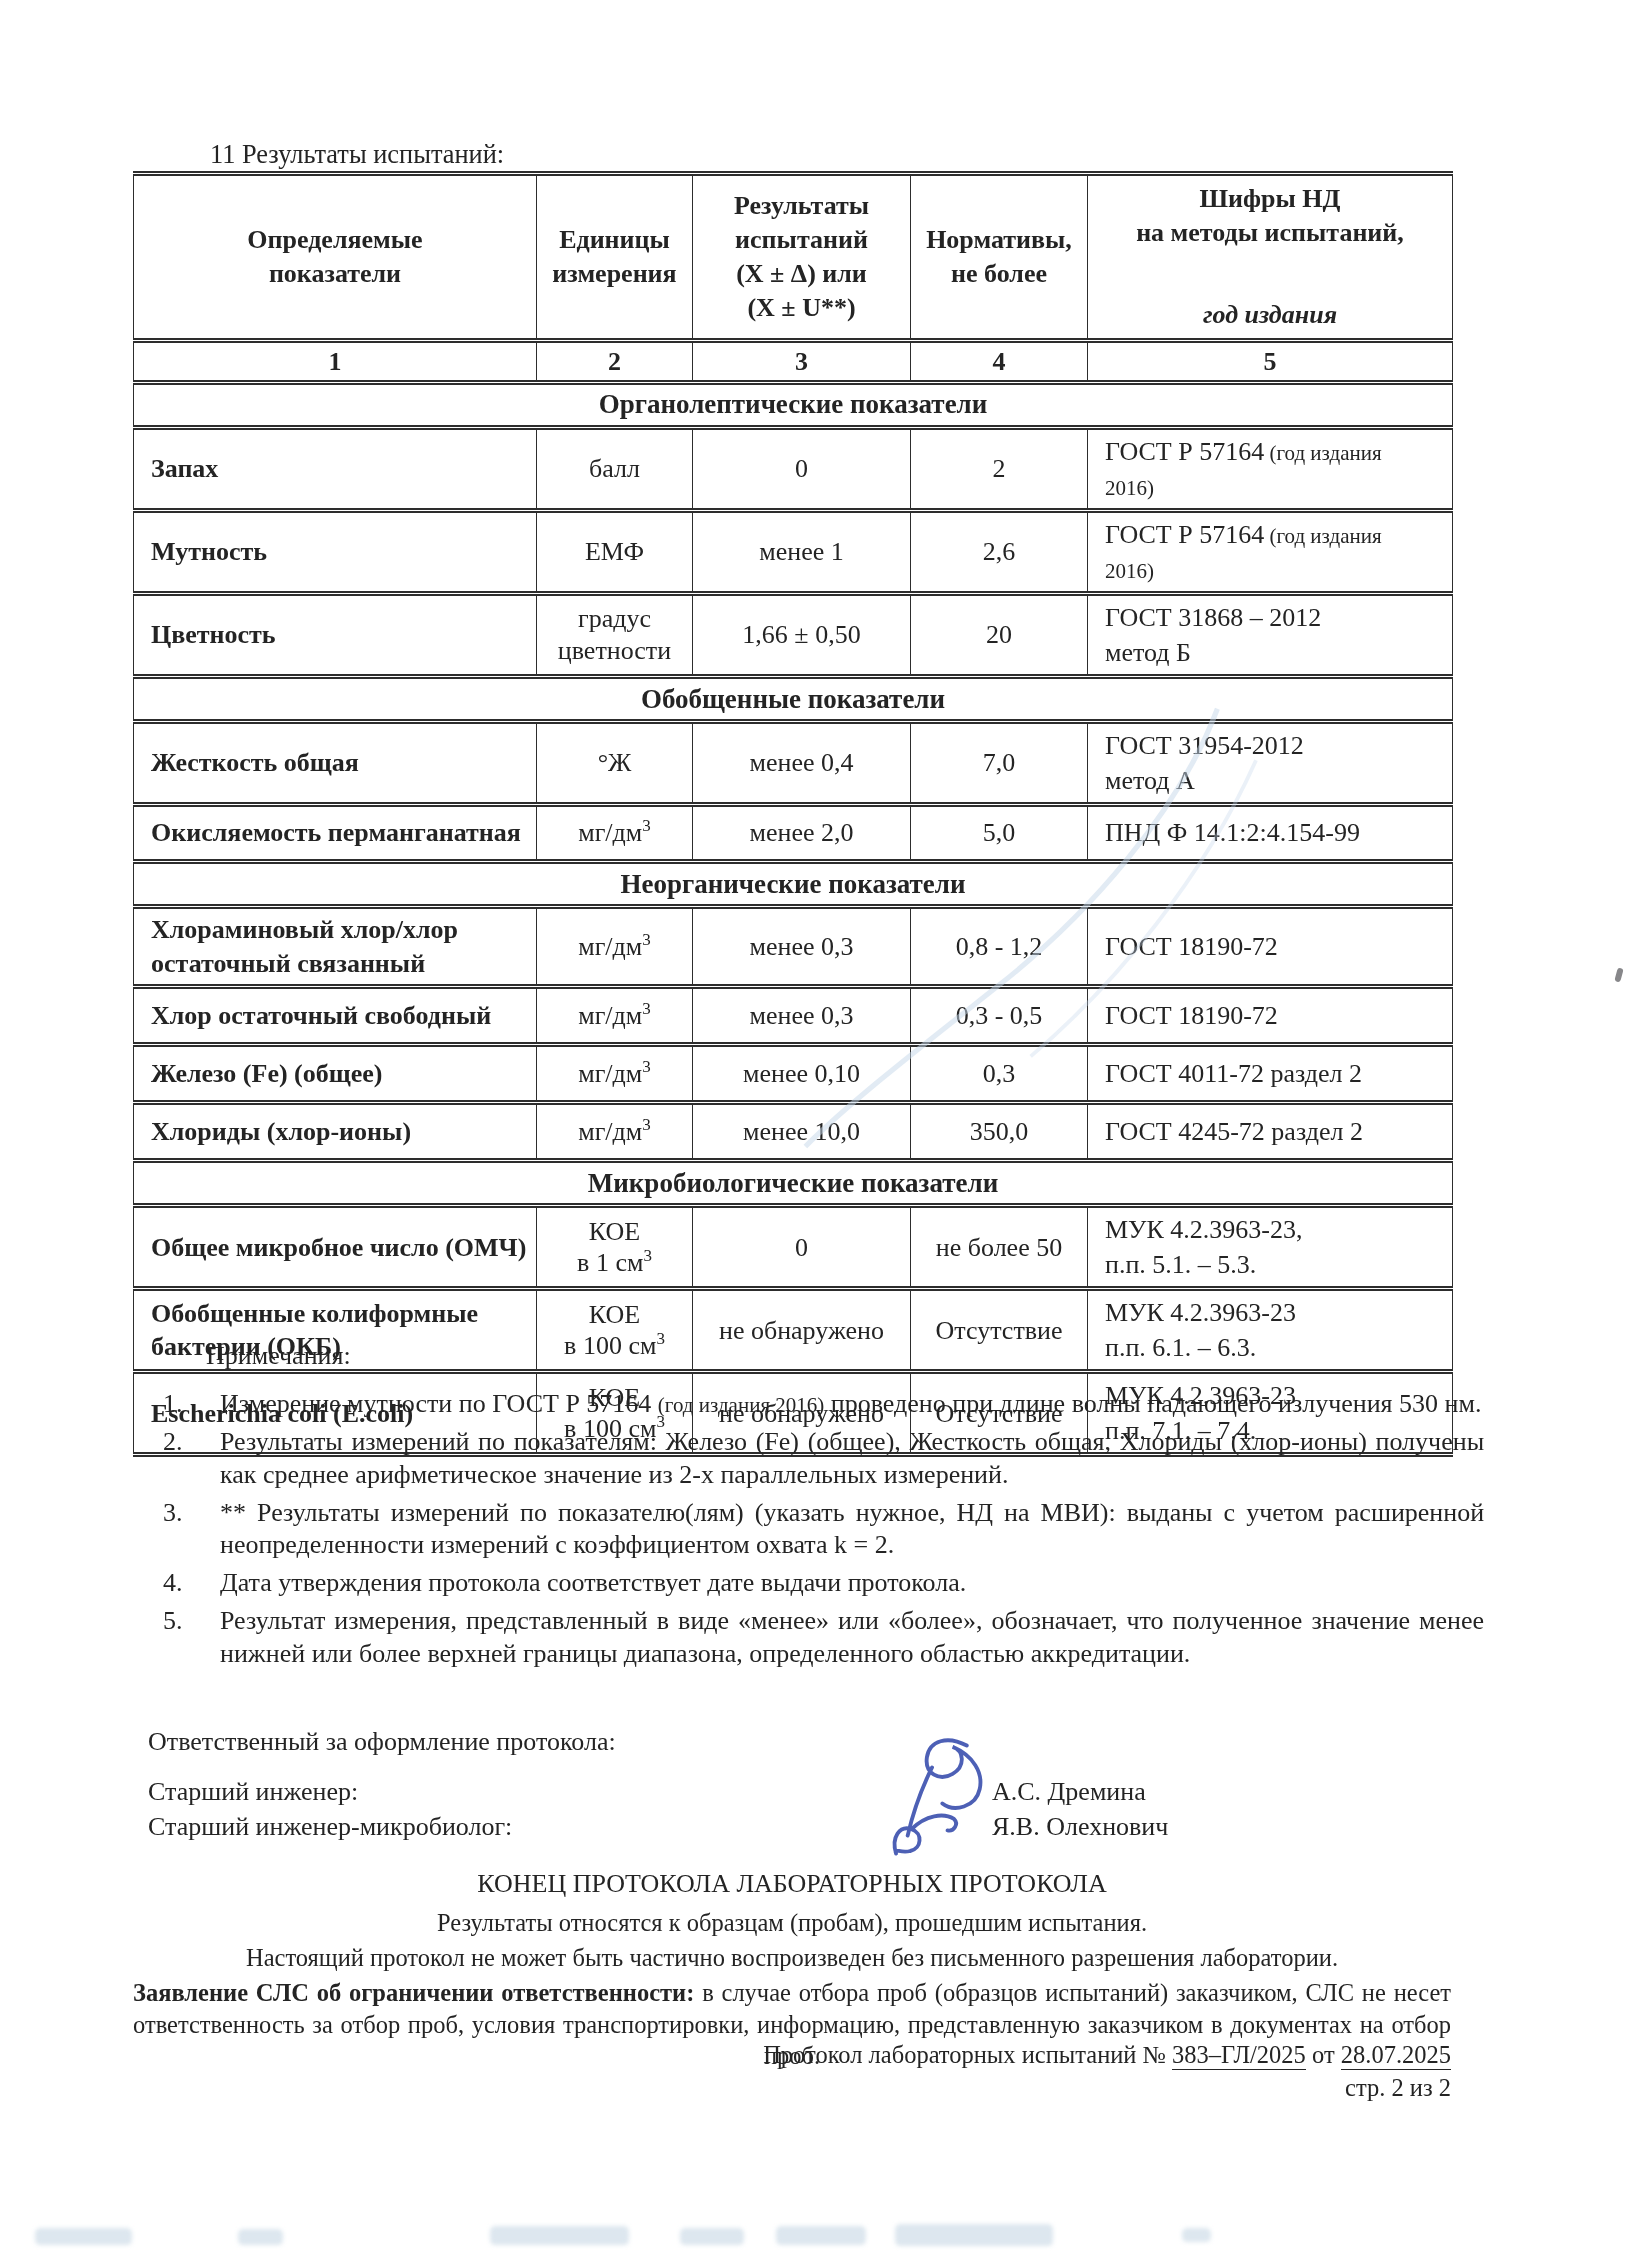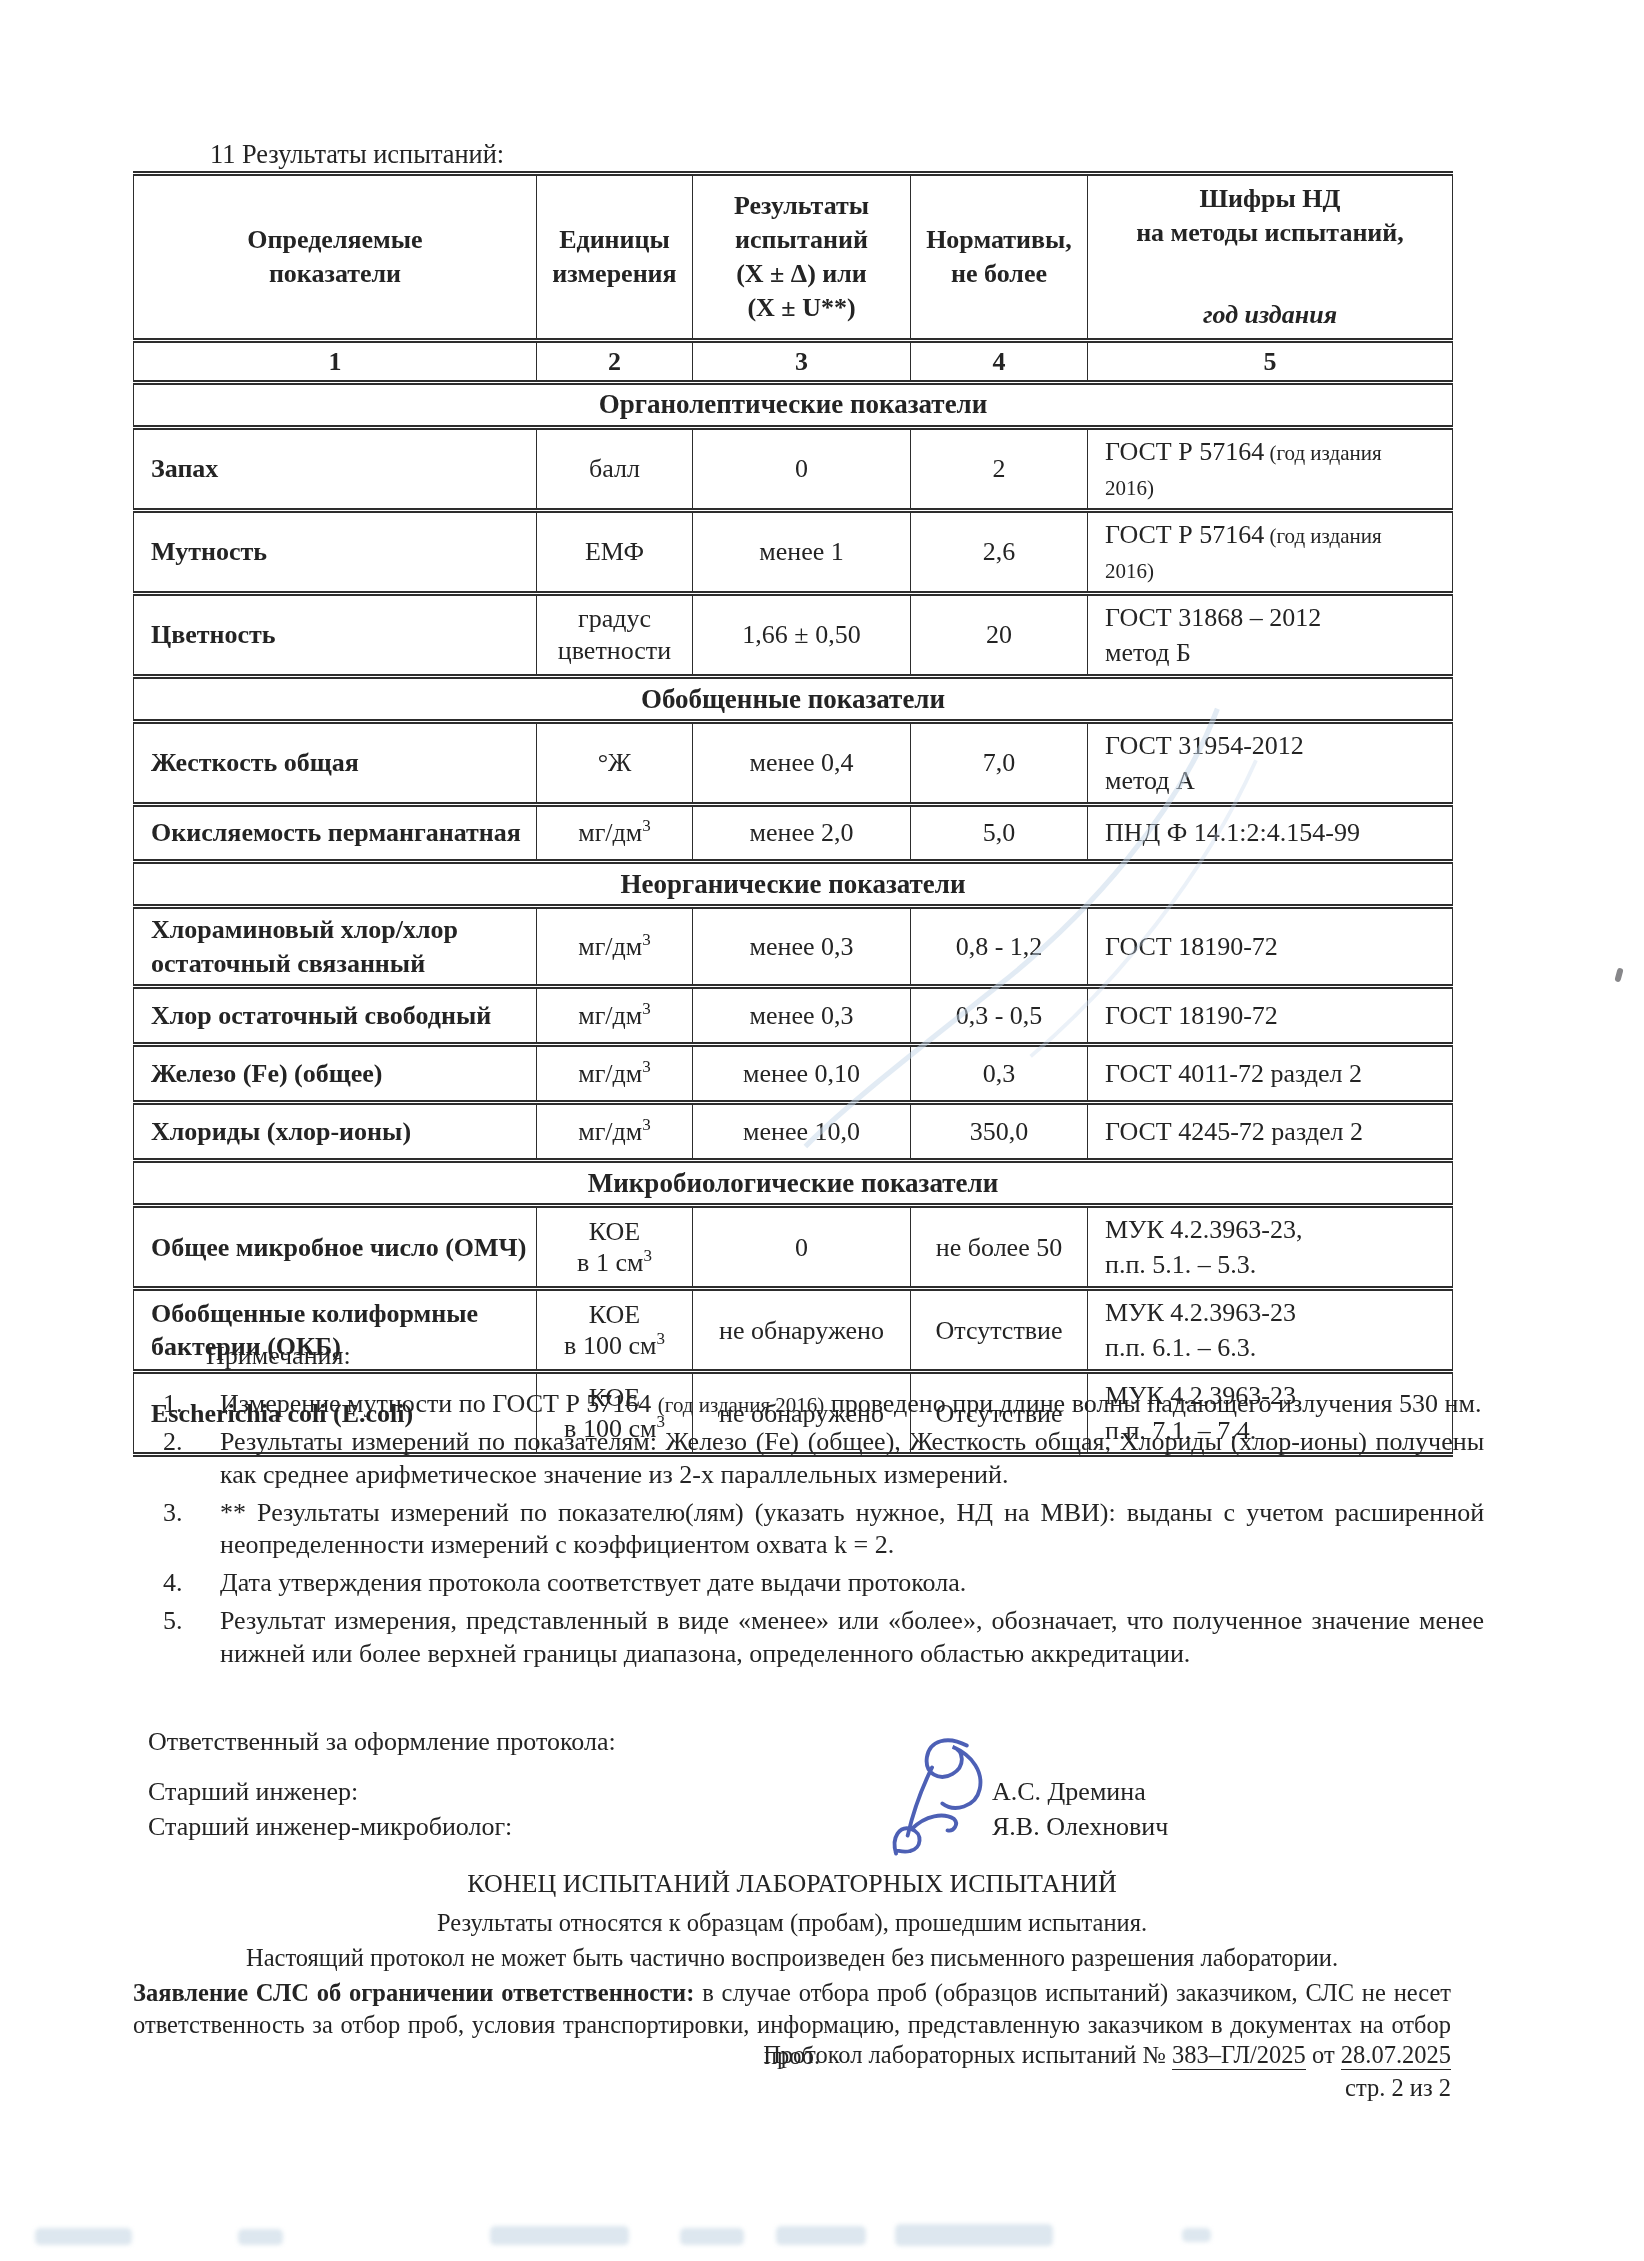--- a/index.html
+++ b/index.html
@@ -282,21 +282,21 @@
     </div>
 
   <svg class="sig-svg" width="155" height="135" viewBox="0 0 240 210">
     <g stroke="#3a4fae" stroke-width="6" fill="none" stroke-linecap="round" opacity="0.9">
       <path d="M150 18 C120 2 92 10 88 36 C84 62 108 74 128 62 C148 50 146 26 128 20 C160 34 176 60 170 86 C164 114 130 122 112 108 M96 52 C78 88 66 124 58 158"></path>
       <path d="M40 186 C32 160 46 142 64 148 C82 154 80 178 62 182 C46 186 36 176 40 186 M64 148 C86 126 114 122 130 132 M130 132 C138 140 130 152 120 150"></path>
     </g>
   </svg>
 
   <div class="endblock">
-    <div class="end-line">КОНЕЦ ИСПЫТАНИЙ ЛАБОРАТОРНЫХ ИСПЫТАНИЙ</div>
+    <div class="end-line">КОНЕЦ ПРОТОКОЛА ЛАБОРАТОРНЫХ ПРОТОКОЛА</div>
     <div class="end-sub">Результаты относятся к образцам (пробам), прошедшим испытания.</div>
     <div class="end-sub">Настоящий протокол не может быть частично воспроизведен без письменного разрешения лаборатории.</div>
     <div class="disclaimer"><b>Заявление СЛС об ограничении ответственности:</b><span> в случае отбора проб (образцов испытаний) заказчиком, СЛС не несет ответственность за отбор проб, условия транспортировки, информацию, представленную заказчиком в документах на отбор проб.</span></div>
   </div>
 
   <div class="protocol-line">
     <span>Протокол лабораторных испытаний № </span><span class="uline">383–ГЛ/2025</span><span> от </span><span class="uline">28.07.2025</span>
   </div>
   <div class="page-num">стр. 2 из 2</div>
 

